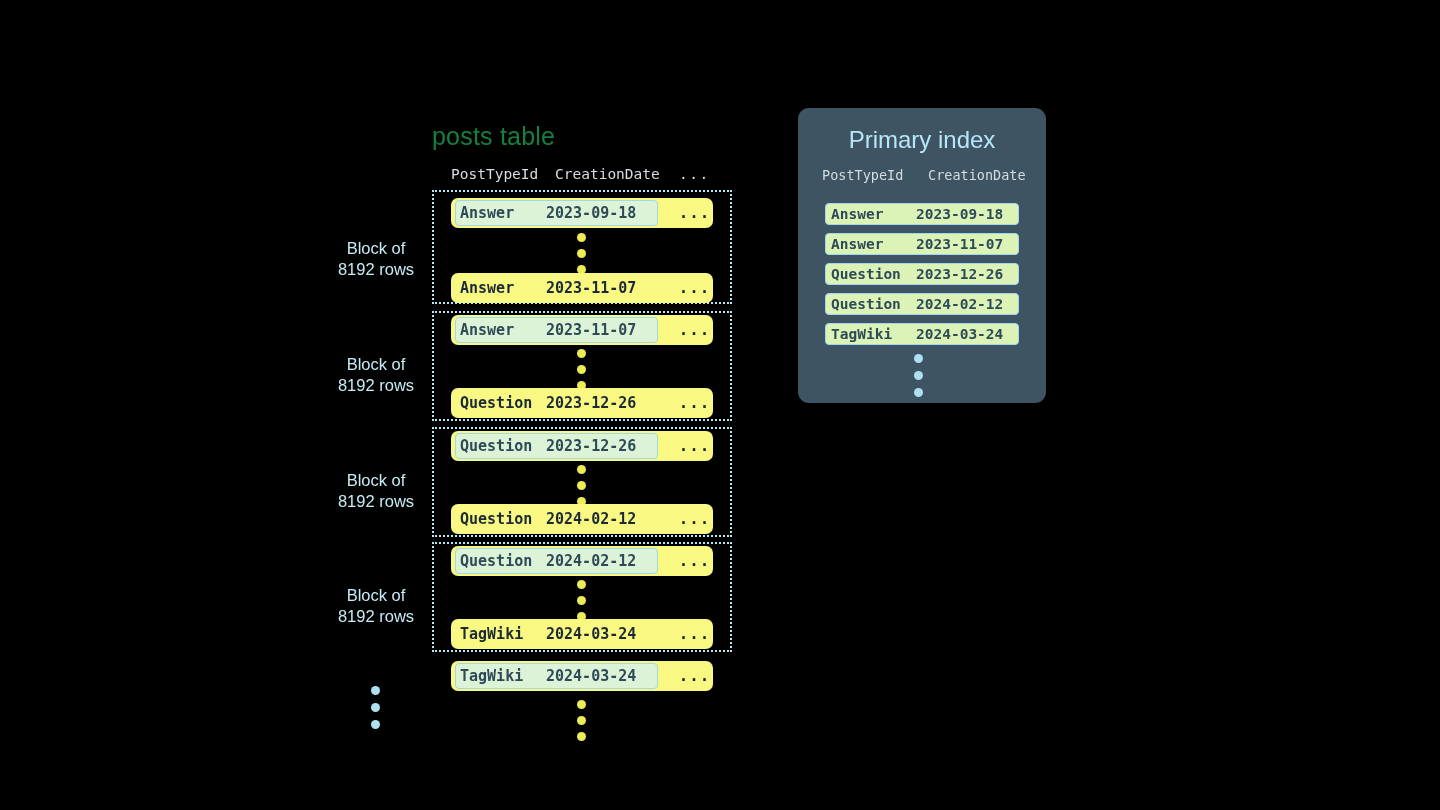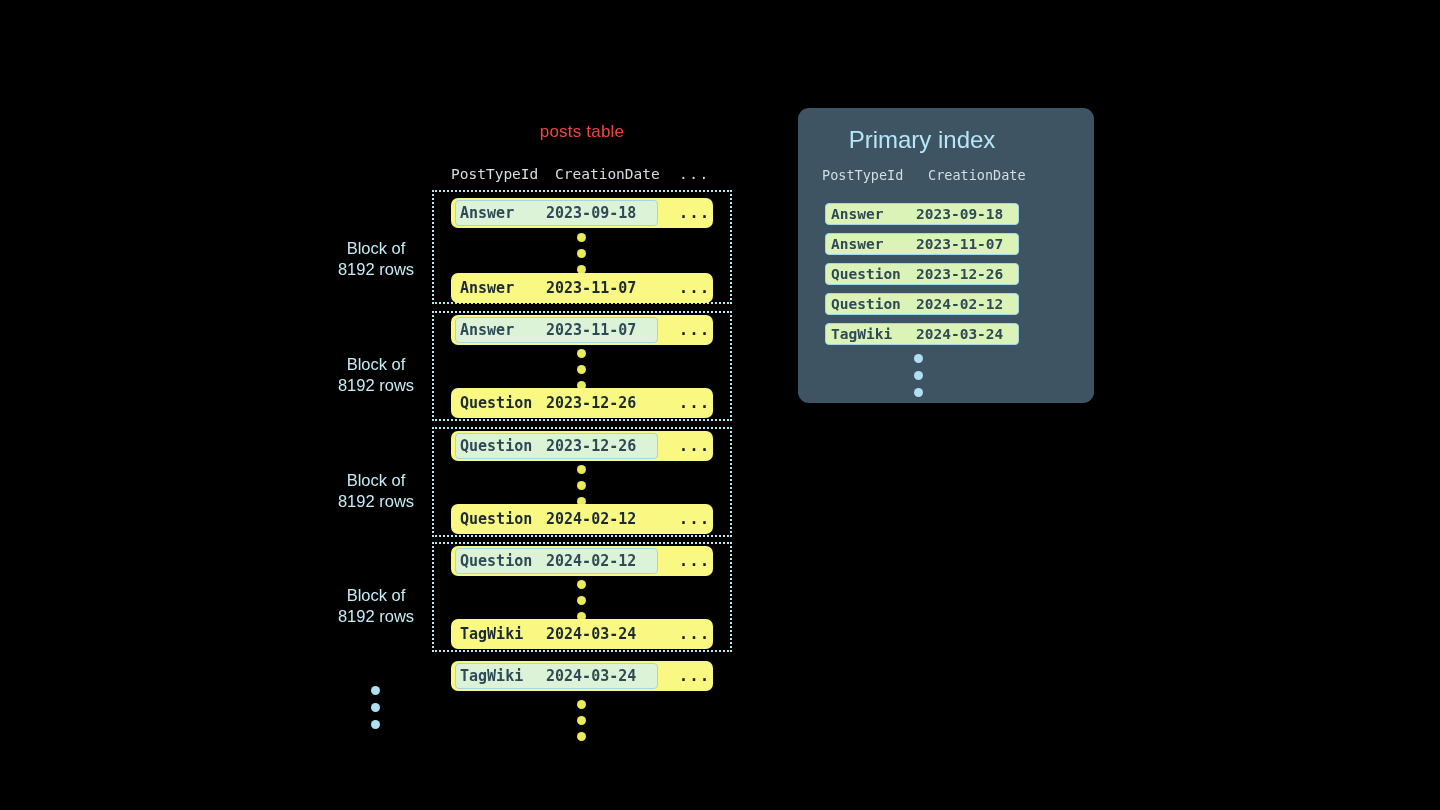--- a/index.html
+++ b/index.html
@@ -15,23 +15,22 @@
     font-family: "Liberation Sans", sans-serif;
     -webkit-font-smoothing: antialiased;
   }
 
   
   #posts-table-title {
     position: absolute;
     left: 432px;
     top: 122px;
     width: 300px;
-    text-align: center;
-    font-size: 17px;
-    color: #ef4444;
+    font-size: 25px;
+    color: #15803d;
     letter-spacing: 0.2px;
   }
 
   #posts-header-row {
     position: absolute;
     left: 451px;
     top: 166px;
     width: 262px;
     height: 20px;
     font-family: "DejaVu Sans Mono", monospace;
@@ -126,21 +125,21 @@
     border-radius: 50%;
     background: #aee0f2;
     margin-bottom: 8px;
   }
 
   
   #index-panel {
     position: absolute;
     left: 798px;
     top: 108px;
-    width: 296px;
+    width: 248px;
     height: 295px;
     background: #3e5463;
     border-radius: 11px;
   }
   #index-title {
     position: absolute;
     left: 0;
     top: 18px;
     width: 248px;
     text-align: center;

